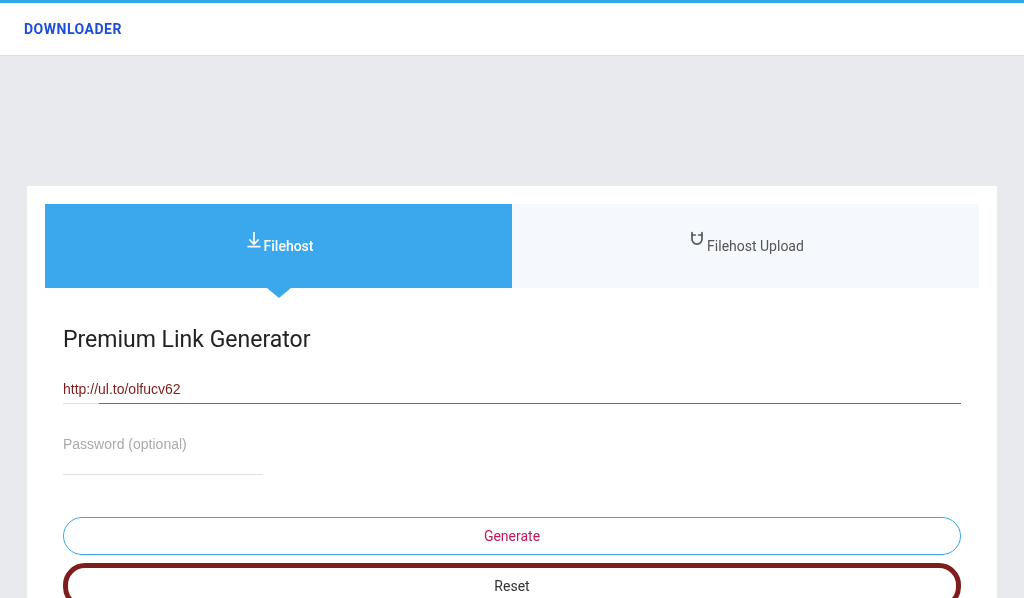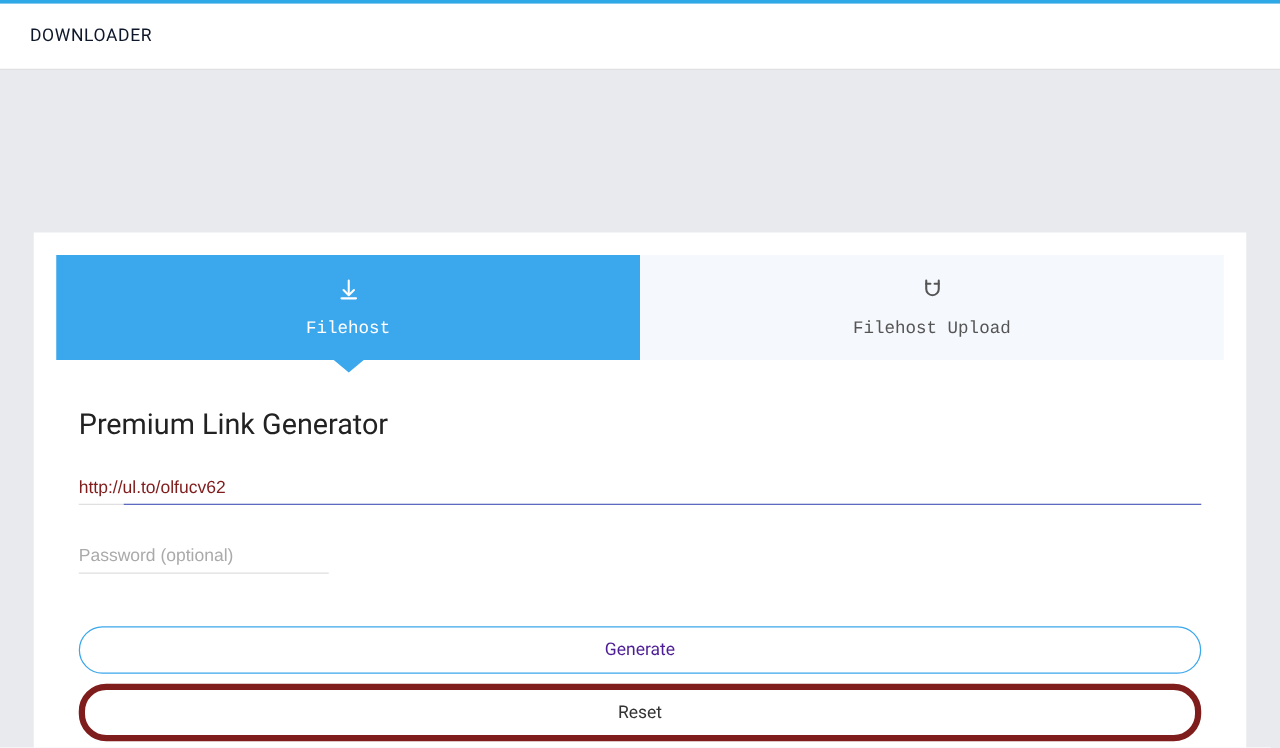--- a/index.html
+++ b/index.html
@@ -18,47 +18,46 @@
       height: 3px;
       background: #2ea8e6;
     }
     .header {
       background: #ffffff;
       padding: 18px 24px;
       border-bottom: 1px solid #e0e0e0;
     }
     .header-title {
       font-size: 14px;
-      font-weight: 400;
+      font-weight: 700;
       letter-spacing: 0.5px;
-      color: #0f172a;
+      color: #1d4ed8;
     }
     .main-wrapper {
       padding: 130px 27px 0 27px;
     }
     .card {
       background: #ffffff;
       padding: 18px;
     }
     .tabs {
       display: flex;
       width: 100%;
       position: relative;
     }
     .tab {
       flex: 1;
       display: flex;
-      flex-direction: column;
+      flex-direction: row;
       align-items: center;
       justify-content: center;
       height: 84px;
       cursor: pointer;
       position: relative;
       background: #f5f8fc;
-      font-family: Liberation Mono, monospace;
     }
     .tab.active {
       background: #3ba7ec;
       color: #ffffff;
     }
     .tab-icon {
       margin-bottom: 8px;
     }
     .tab-label {
       font-size: 14px;
@@ -112,21 +111,21 @@
       right: 0;
       height: 1.5px;
       background: #5c6bc0;
     }
     .password-input {
       width: 200px;
       border: none;
       border-bottom: 1px solid #e0e0e0;
       font-size: 14px;
       color: #888;
-      padding: 4px 0 6px 0;
+      padding: 4px 0 22px 0;
       outline: none;
       background: transparent;
     }
     .password-input::placeholder {
       color: #aaa;
     }
     .button-row {
       margin-top: 42px;
     }
     .btn {
@@ -134,21 +133,21 @@
       padding: 10px 0;
       border-radius: 22px;
       font-size: 14px;
       cursor: pointer;
       text-align: center;
       background: #ffffff;
       margin-bottom: 8px;
     }
     .btn-generate {
       border: 1px solid #3ba7ec;
-      color: #4c1d95;
+      color: #be185d;
     }
     .btn-reset {
       border: 5px solid #7f1d1d;
       color: #333;
     }
   </style>
 </head>
 <body>
 
 <div class="top-bar"></div>

